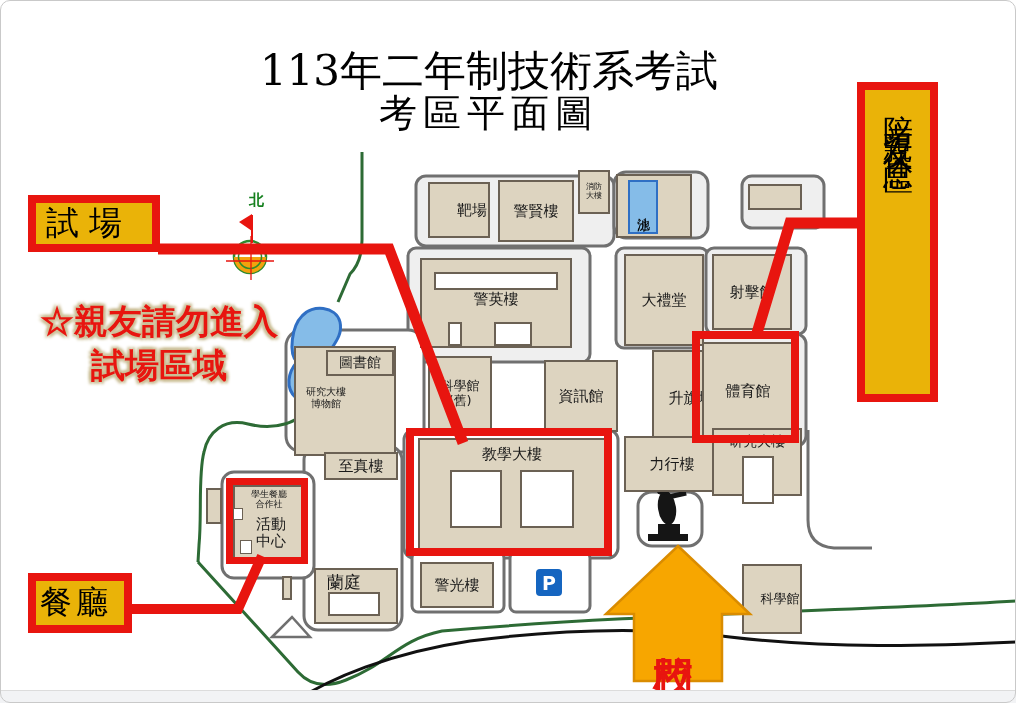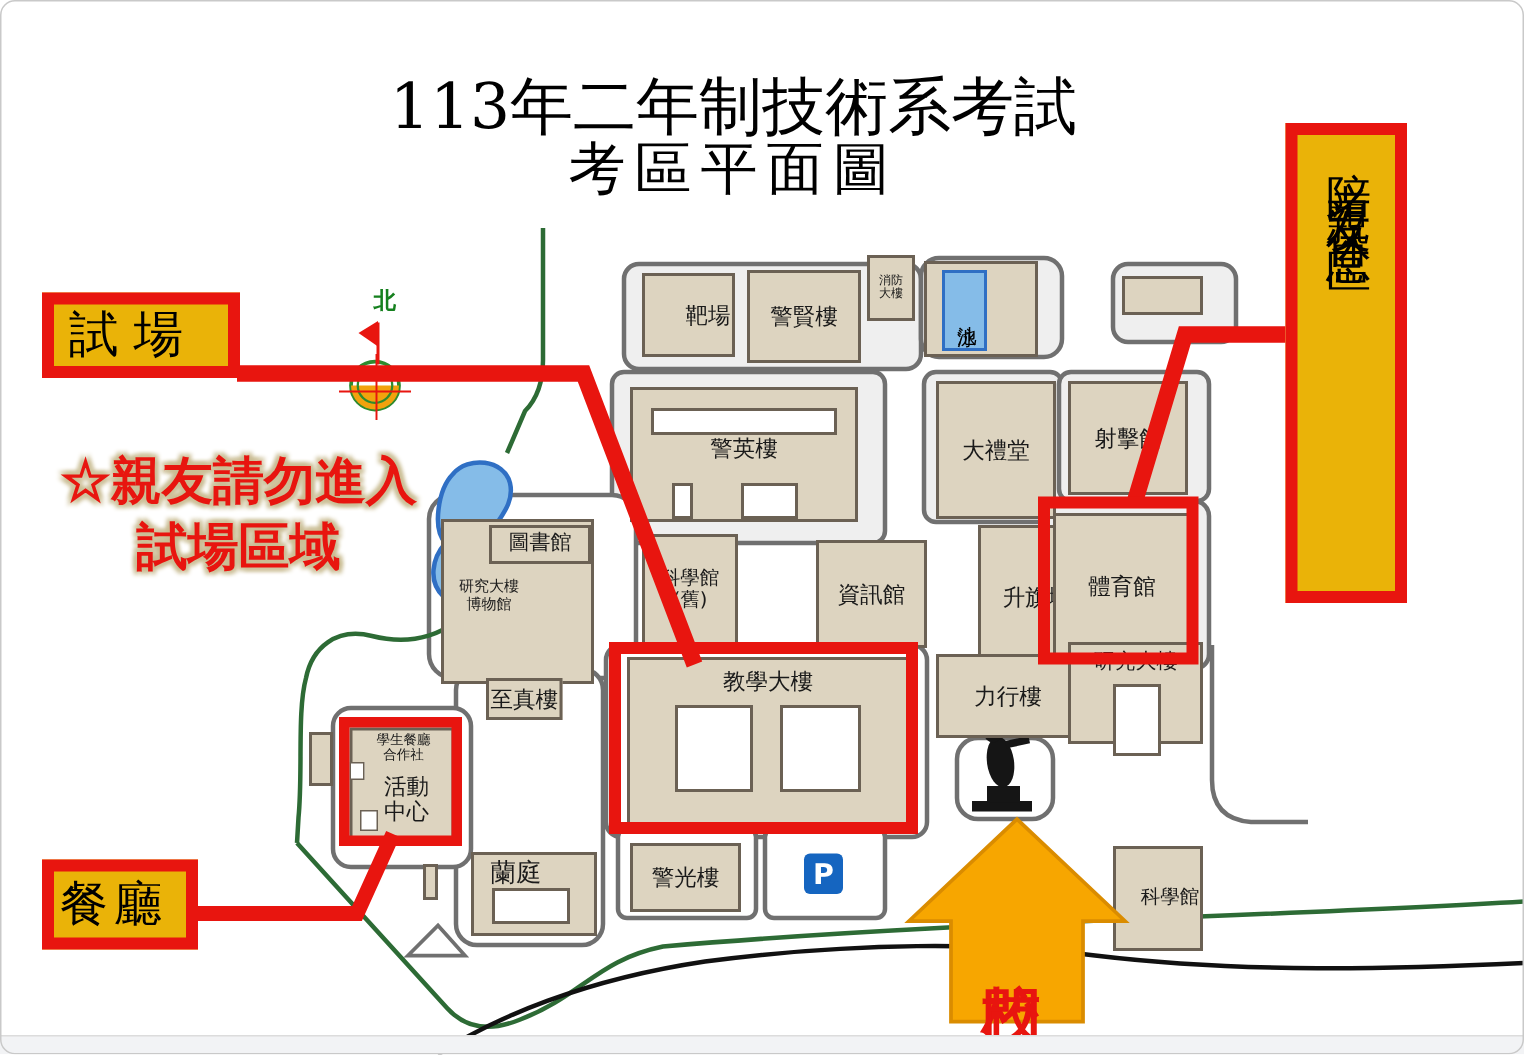--- a/index.html
+++ b/index.html
@@ -138,21 +138,21 @@
 
     <div class="bldg" style="left:652px;top:350px;width:78px;height:96px;font-size:15px;"><span>升旗場</span></div>
 
     <div class="bldg" style="left:702px;top:342px;width:92px;height:98px;font-size:15px;"><span>體育館</span></div>
 
     <div class="bldg" style="left:294px;top:346px;width:102px;height:110px;"></div>
     <div class="bldg" style="left:326px;top:350px;width:68px;height:26px;font-size:14px;"><span>圖書館</span></div>
     <div class="lbl" style="left:298px;top:386px;width:56px;font-size:10px;">研究大樓
 博物館</div>
 
-    <div class="bldg" style="left:324px;top:452px;width:51px;height:28px;font-size:15px;"><span>至真樓</span></div>
+    <div class="bldg" style="left:324px;top:452px;width:74px;height:28px;font-size:15px;"><span>至真樓</span></div>
 
     <div class="bldg" style="left:418px;top:438px;width:188px;height:112px;"></div>
     <div class="cut" style="left:450px;top:470px;width:52px;height:58px;"></div>
     <div class="cut" style="left:520px;top:470px;width:54px;height:58px;"></div>
     <div class="lbl" style="left:428px;top:446px;width:168px;font-size:15px;">教學大樓</div>
 
     <div class="bldg" style="left:624px;top:436px;width:96px;height:56px;font-size:15px;"><span>力行樓</span></div>
 
     <div class="bldg" style="left:712px;top:428px;width:90px;height:68px;align-items:flex-start;padding-top:4px;font-size:14px;"><span>研究大樓</span></div>
     <div class="cut" style="left:742px;top:456px;width:32px;height:48px;"></div>

